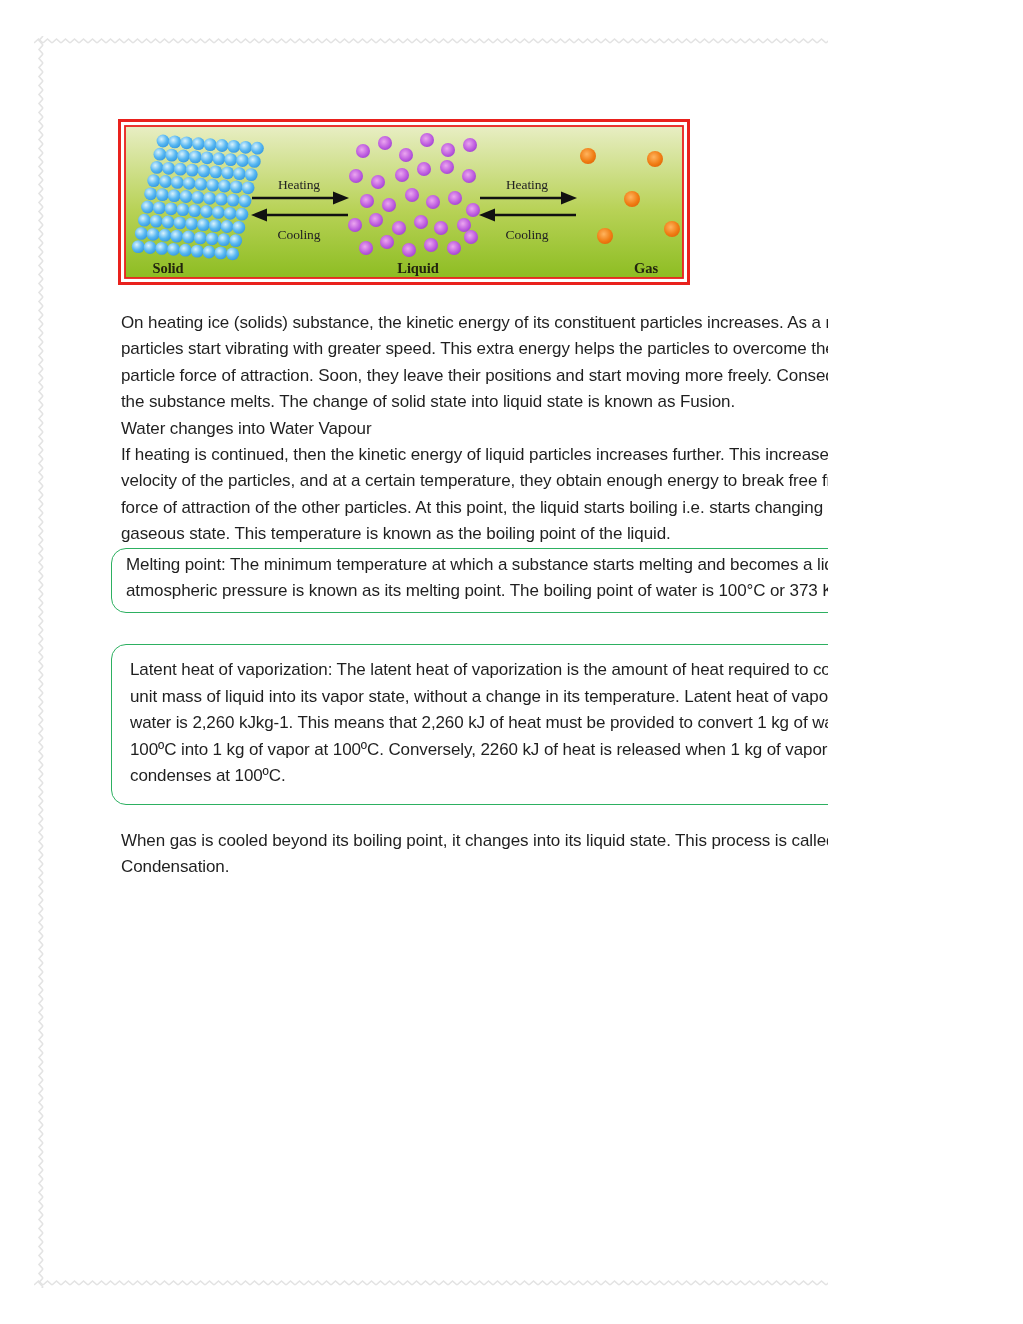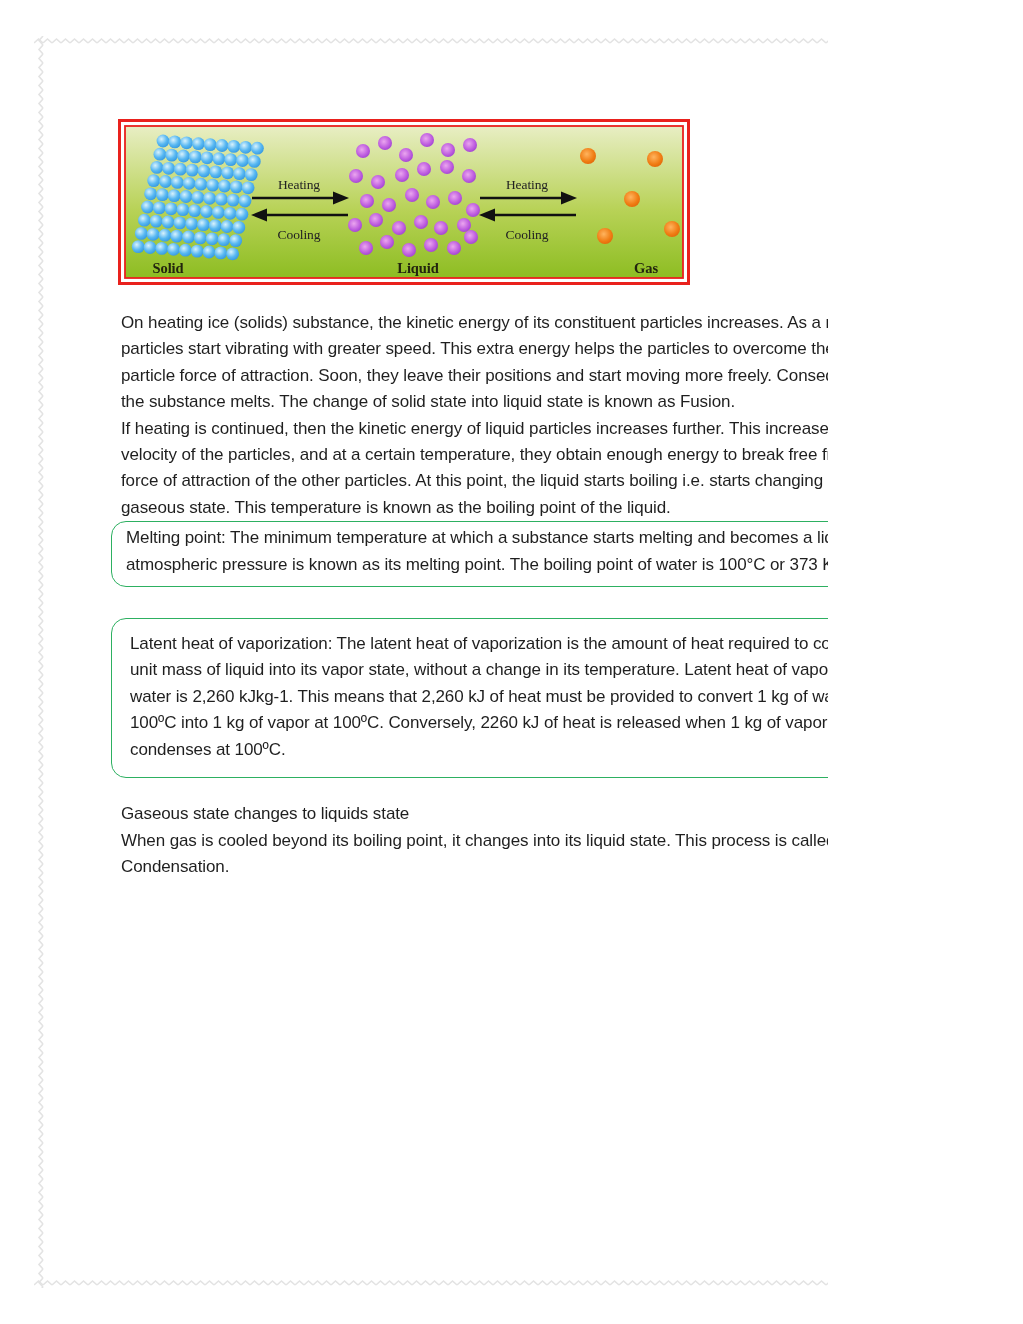--- a/index.html
+++ b/index.html
@@ -243,31 +243,31 @@
         <text class="diag-serif" x="409" y="70" text-anchor="middle">Heating</text>
         <text class="diag-serif" x="409" y="120" text-anchor="middle">Cooling</text>
 
         <text class="diag-label" x="50" y="154" text-anchor="middle">Solid</text>
         <text class="diag-label" x="300" y="154" text-anchor="middle">Liquid</text>
         <text class="diag-label" x="528" y="154" text-anchor="middle">Gas</text>
       </svg>
     </div>
 
     <p class="p1x">On heating ice (solids) substance, the kinetic energy of its constituent particles increases. As a result, the particles start vibrating with greater speed. This extra energy helps the particles to overcome the inter-particle force of attraction. Soon, they leave their positions and start moving more freely. Consequently, the substance melts. The change of solid state into liquid state is known as Fusion.</p>
+    <p class="h2x">Water changes into Water Vapour</p>
     <p class="p2x">If heating is continued, then the kinetic energy of liquid particles increases further. This increases the velocity of the particles, and at a certain temperature, they obtain enough energy to break free from the force of attraction of the other particles. At this point, the liquid starts boiling i.e. starts changing into its gaseous state. This temperature is known as the boiling point of the liquid.</p>
 
     <div class="greenbox box1">
       <p>Melting point: The minimum temperature at which a substance starts melting and becomes a liquid at atmospheric pressure is known as its melting point. The boiling point of water is 100°C or 373 K</p>
     </div>
 
     <div class="greenbox box2">
       <p>Latent heat of vaporization: The latent heat of vaporization is the amount of heat required to convert a unit mass of liquid into its vapor state, without a change in its temperature. Latent heat of vaporization of water is 2,260 kJkg-1. This means that 2,260 kJ of heat must be provided to convert 1 kg of water at 100ºC into 1 kg of vapor at 100ºC. Conversely, 2260 kJ of heat is released when 1 kg of vapor condenses at 100ºC.</p>
     </div>
 
-    <p class="h3x">Gaseous state changes to liquids state</p>
     <p>When gas is cooled beyond its boiling point, it changes into its liquid state. This process is called Condensation.</p>
   </div>
 
   <div class="logo">
     <svg class="logo-swoosh" width="150" height="66" viewBox="0 0 150 66">
       <ellipse cx="72" cy="33" rx="68" ry="15" fill="none" stroke="#ee7d1b" stroke-width="2.4" transform="rotate(-12 72 33)"></ellipse>
     </svg>
     <div class="logo-text"><span>VISI</span><span class="o-disc"><span class="o-dot"></span></span><span>Net</span></div>
     <div class="logo-tm">TM</div>
     <div class="logo-sub">ISO : 9001-2000</div>

